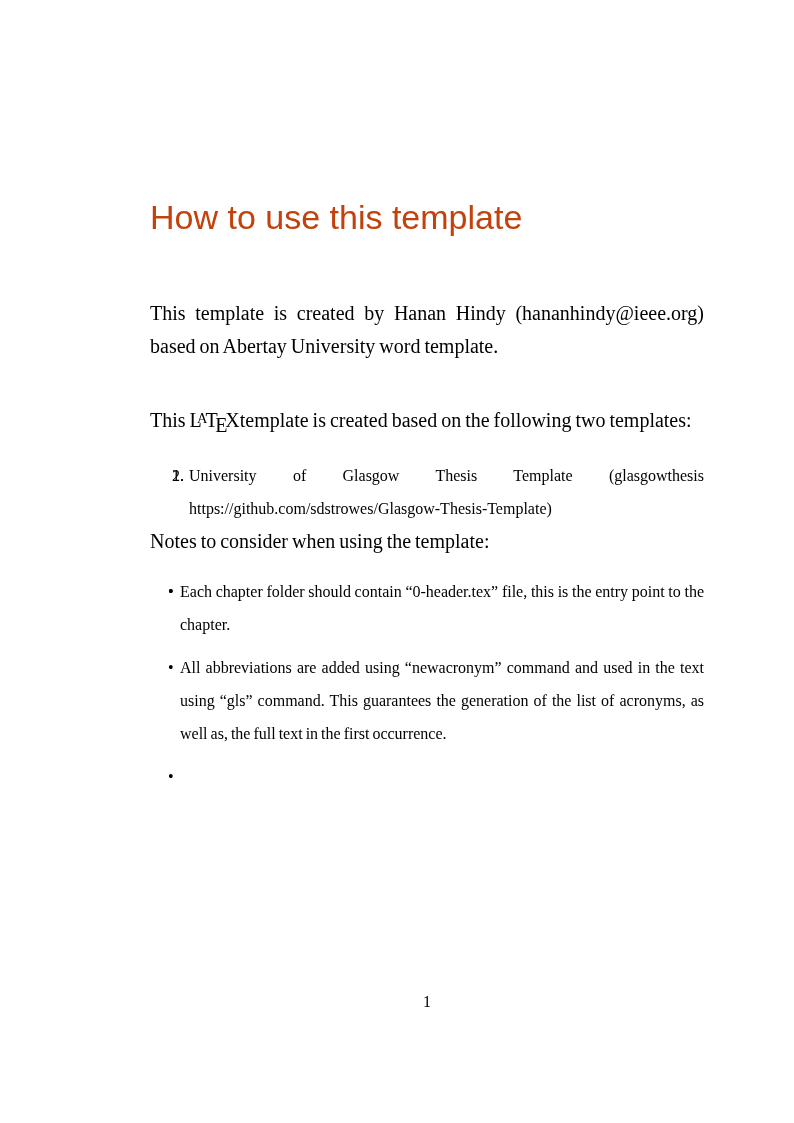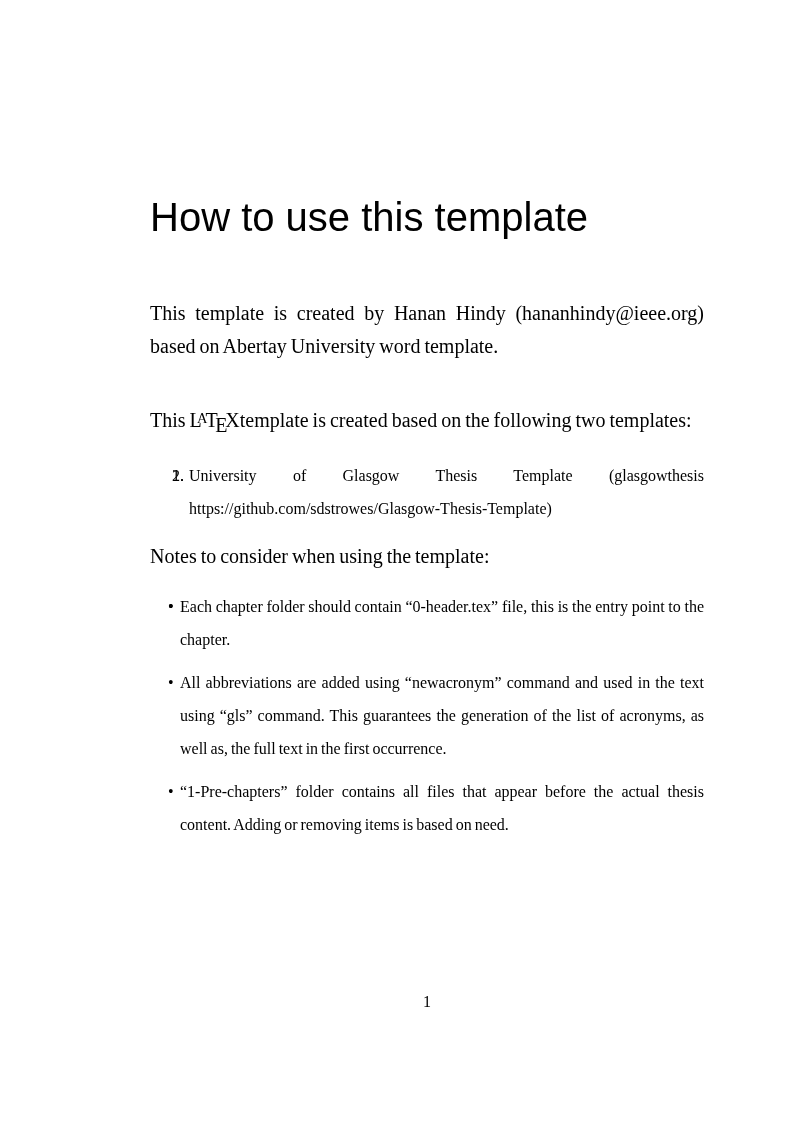--- a/index.html
+++ b/index.html
@@ -13,36 +13,36 @@
     overflow: hidden;
   }
   .doc {
     position: absolute;
     left: 150px;
     top: 0;
     width: 554px;
   }
   .title {
     font-family: "Liberation Sans", sans-serif;
-    font-size: 40px;
+    font-size: 34px;
     line-height: 42px;
     font-weight: normal;
     margin: 196px 0 0 0;
-    color: #000000;
+    color: #c2410c;
   }
   .para {
     font-size: 20px;
     line-height: 33px;
     text-align: justify;
     word-spacing: -1px;
     margin: 0;
   }
   .intro { margin-top: 59px; }
   .latex-line { margin-top: 39px; }
-  .notes { margin-top: 15px; }
+  .notes { }
 
   
   .lx { white-space: nowrap; }
   .lx .a {
     display: inline-block;
     font-size: 0.72em;
     vertical-align: 0.30em;
     margin-left: -0.33em;
     margin-right: -0.14em;
   }
@@ -128,21 +128,20 @@
       <div class="bullet-item">
         <span class="bmark">•</span>
         <span>Each chapter folder should contain “0-header.tex” file, this is the entry point to the chapter.</span>
       </div>
       <div class="bullet-item">
         <span class="bmark">•</span>
         <span>All abbreviations are added using “newacronym” command and used in the text using “gls” command. This guarantees the generation of the list of acronyms, as well as, the full text in the first occurrence.</span>
       </div>
       <div class="bullet-item">
         <span class="bmark">•</span>
-        <span>“1-Pre-chapters” folder contains all files that appear before the actual thesis content. Adding or removing items is based on need.</span>
       </div>
     </div>
 
   </div>
 
   <div class="footer">
     <span>1</span>
   </div>
 </div>
 

